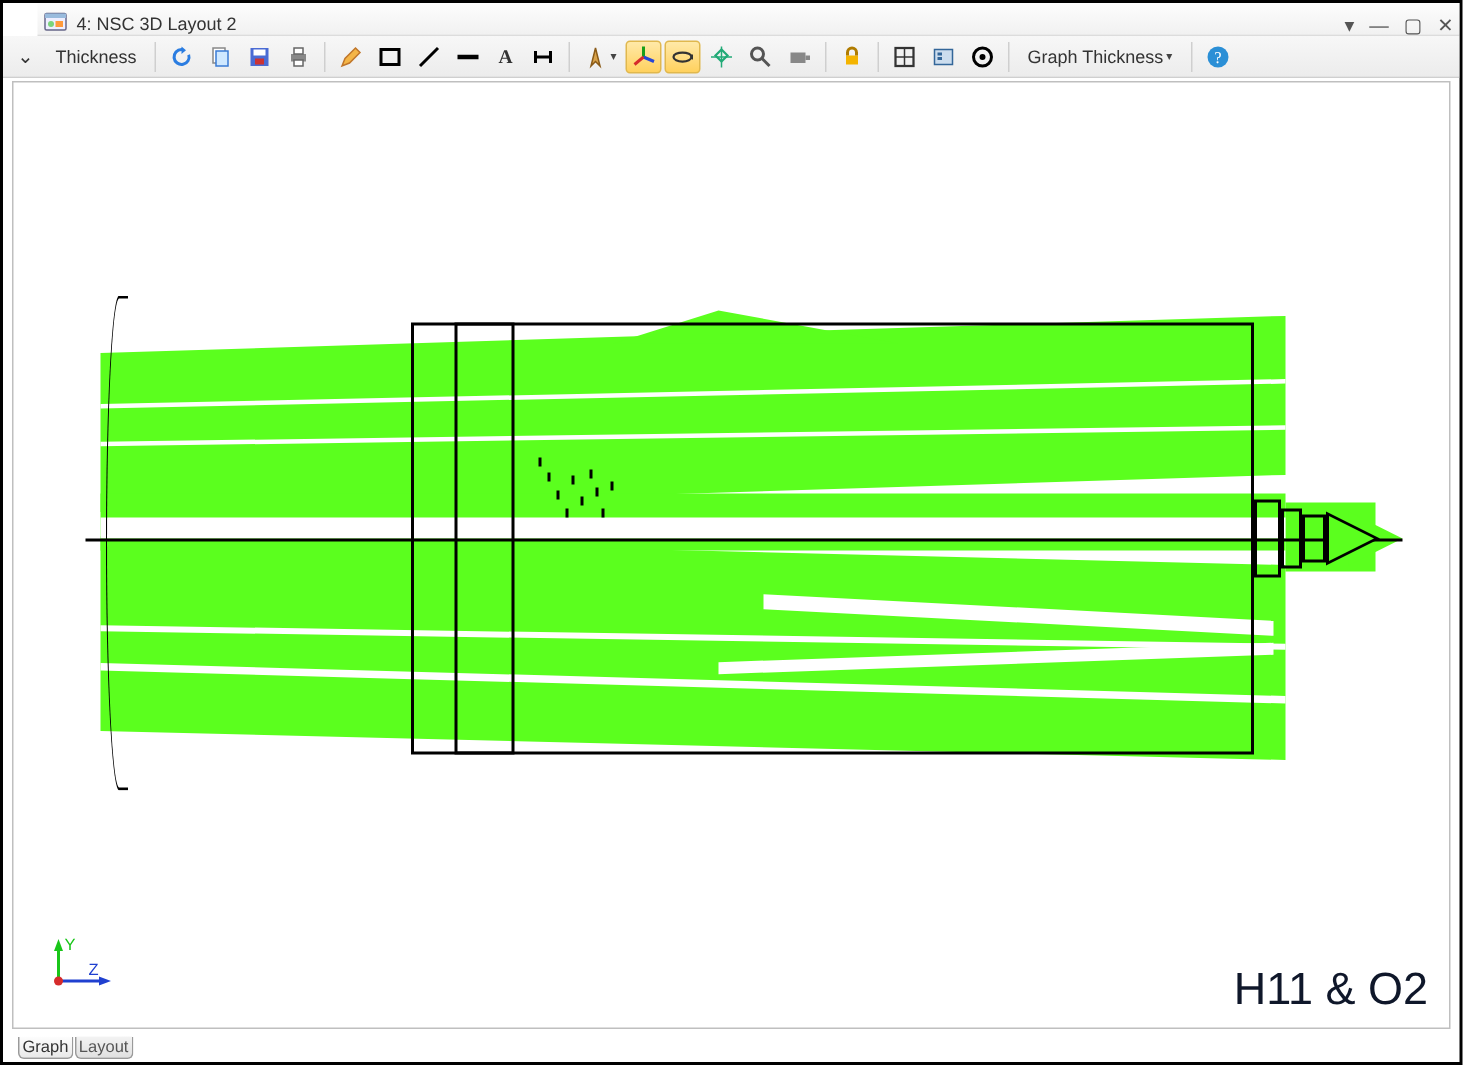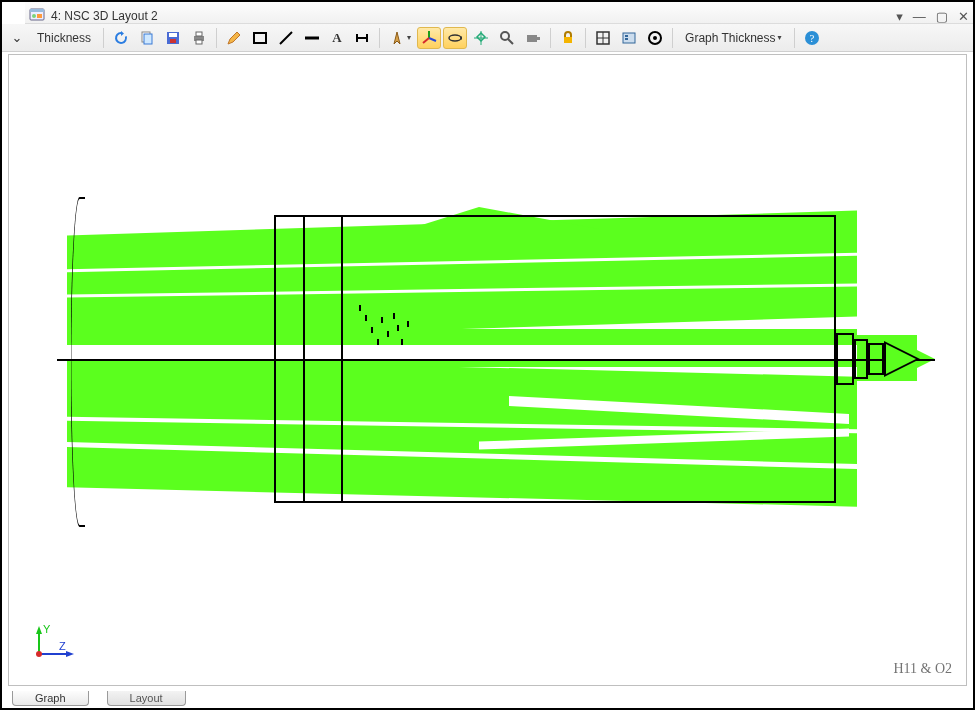--- a/index.html
+++ b/index.html
@@ -151,34 +151,34 @@
     position:absolute; width:2px;height:6px; background:#000;
   }
 
   
   .triad { position:absolute; left:20px; bottom:18px; }
   .triad svg { overflow:visible; }
   .triad .lab-y { fill:#19c619; font-size:11px; }
   .triad .lab-z { fill:#2040d0; font-size:11px; }
   .overlay-label {
     position:absolute; right:14px; bottom:8px;
-    color:#737373; font-size:14px; font-family:Liberation Serif, serif;
+    color:#0f172a; font-size:30px; font-family:Liberation Sans, sans-serif;
   }
 
   
   .tab-strip {
     position:absolute; left:10px; bottom:2px; height:18px;
     display:flex; align-items:flex-end;
   }
   .tab {
     border:1px solid #9a9a9a; border-top:none;
     border-bottom-left-radius:4px; border-bottom-right-radius:4px;
     background:linear-gradient(#fdfdfd,#e9e9e9);
-    padding:1px 22px; font-size:11px; color:#333;
-    margin-right:18px;
+    padding:1px 2px; font-size:11px; color:#333;
+    margin-right:1px;
   }
   .tab.inactive { background:linear-gradient(#f3f3f3,#e0e0e0); color:#555;}
 </style>
 </head>
 <body>
 
 <div class="titlebar">
   <span class="appicon">
     <svg class="icon-svg" viewBox="0 0 16 16">
       <rect x="1" y="2" width="14" height="11" rx="1" fill="#eef" stroke="#668" stroke-width="1"></rect>

